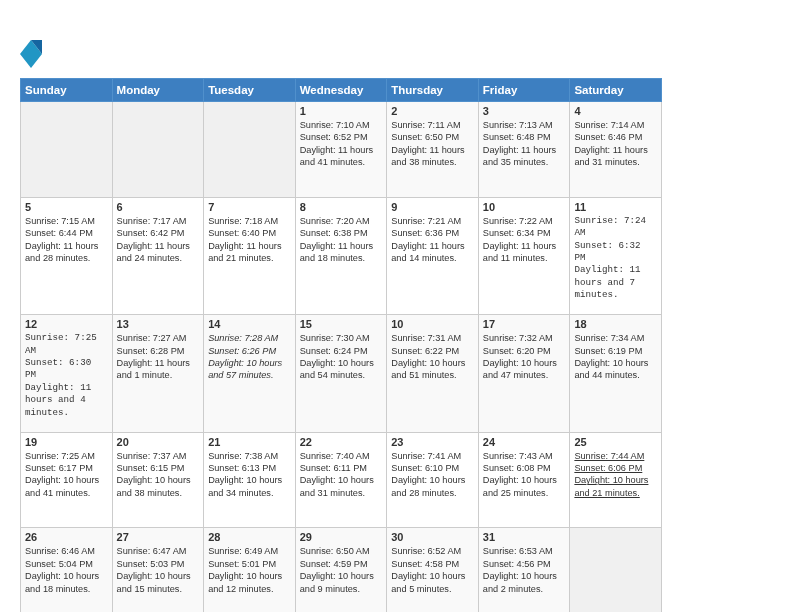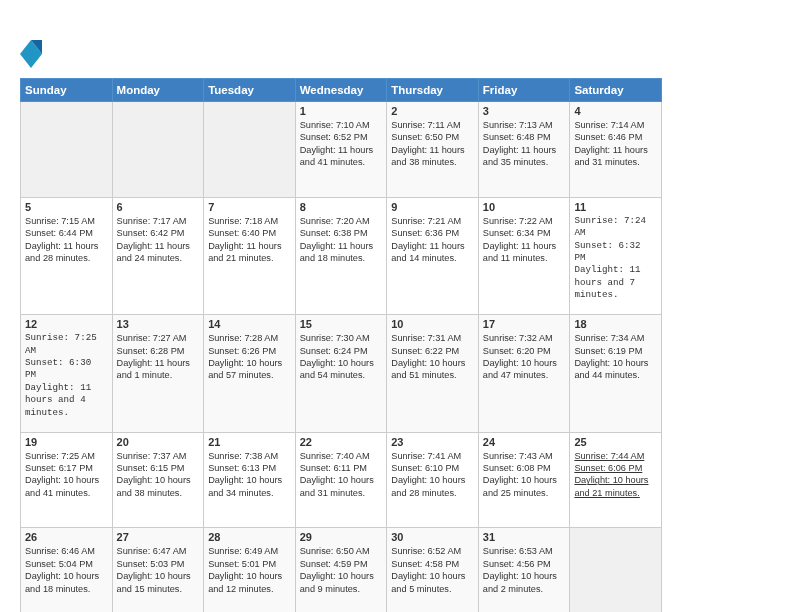--- a/index.html
+++ b/index.html
@@ -222,21 +222,21 @@
 Daylight: 11 hours and 4 minutes.</div>
           </td>
           <td>
             <span class="day-number">13</span>
             <div class="cell-text" style="white-space: pre-line;">Sunrise: 7:27 AM
 Sunset: 6:28 PM
 Daylight: 11 hours and 1 minute.</div>
           </td>
           <td>
             <span class="day-number">14</span>
-            <div class="cell-text" style="white-space: pre-line;">Sunrise: 7:28 AM
+            <div class="cell-text" style="white-space: pre-line; font-style: italic;">Sunrise: 7:28 AM
 Sunset: 6:26 PM
 Daylight: 10 hours and 57 minutes.</div>
           </td>
           <td>
             <span class="day-number">15</span>
             <div class="cell-text" style="white-space: pre-line;">Sunrise: 7:30 AM
 Sunset: 6:24 PM
 Daylight: 10 hours and 54 minutes.</div>
           </td>
           <td>

